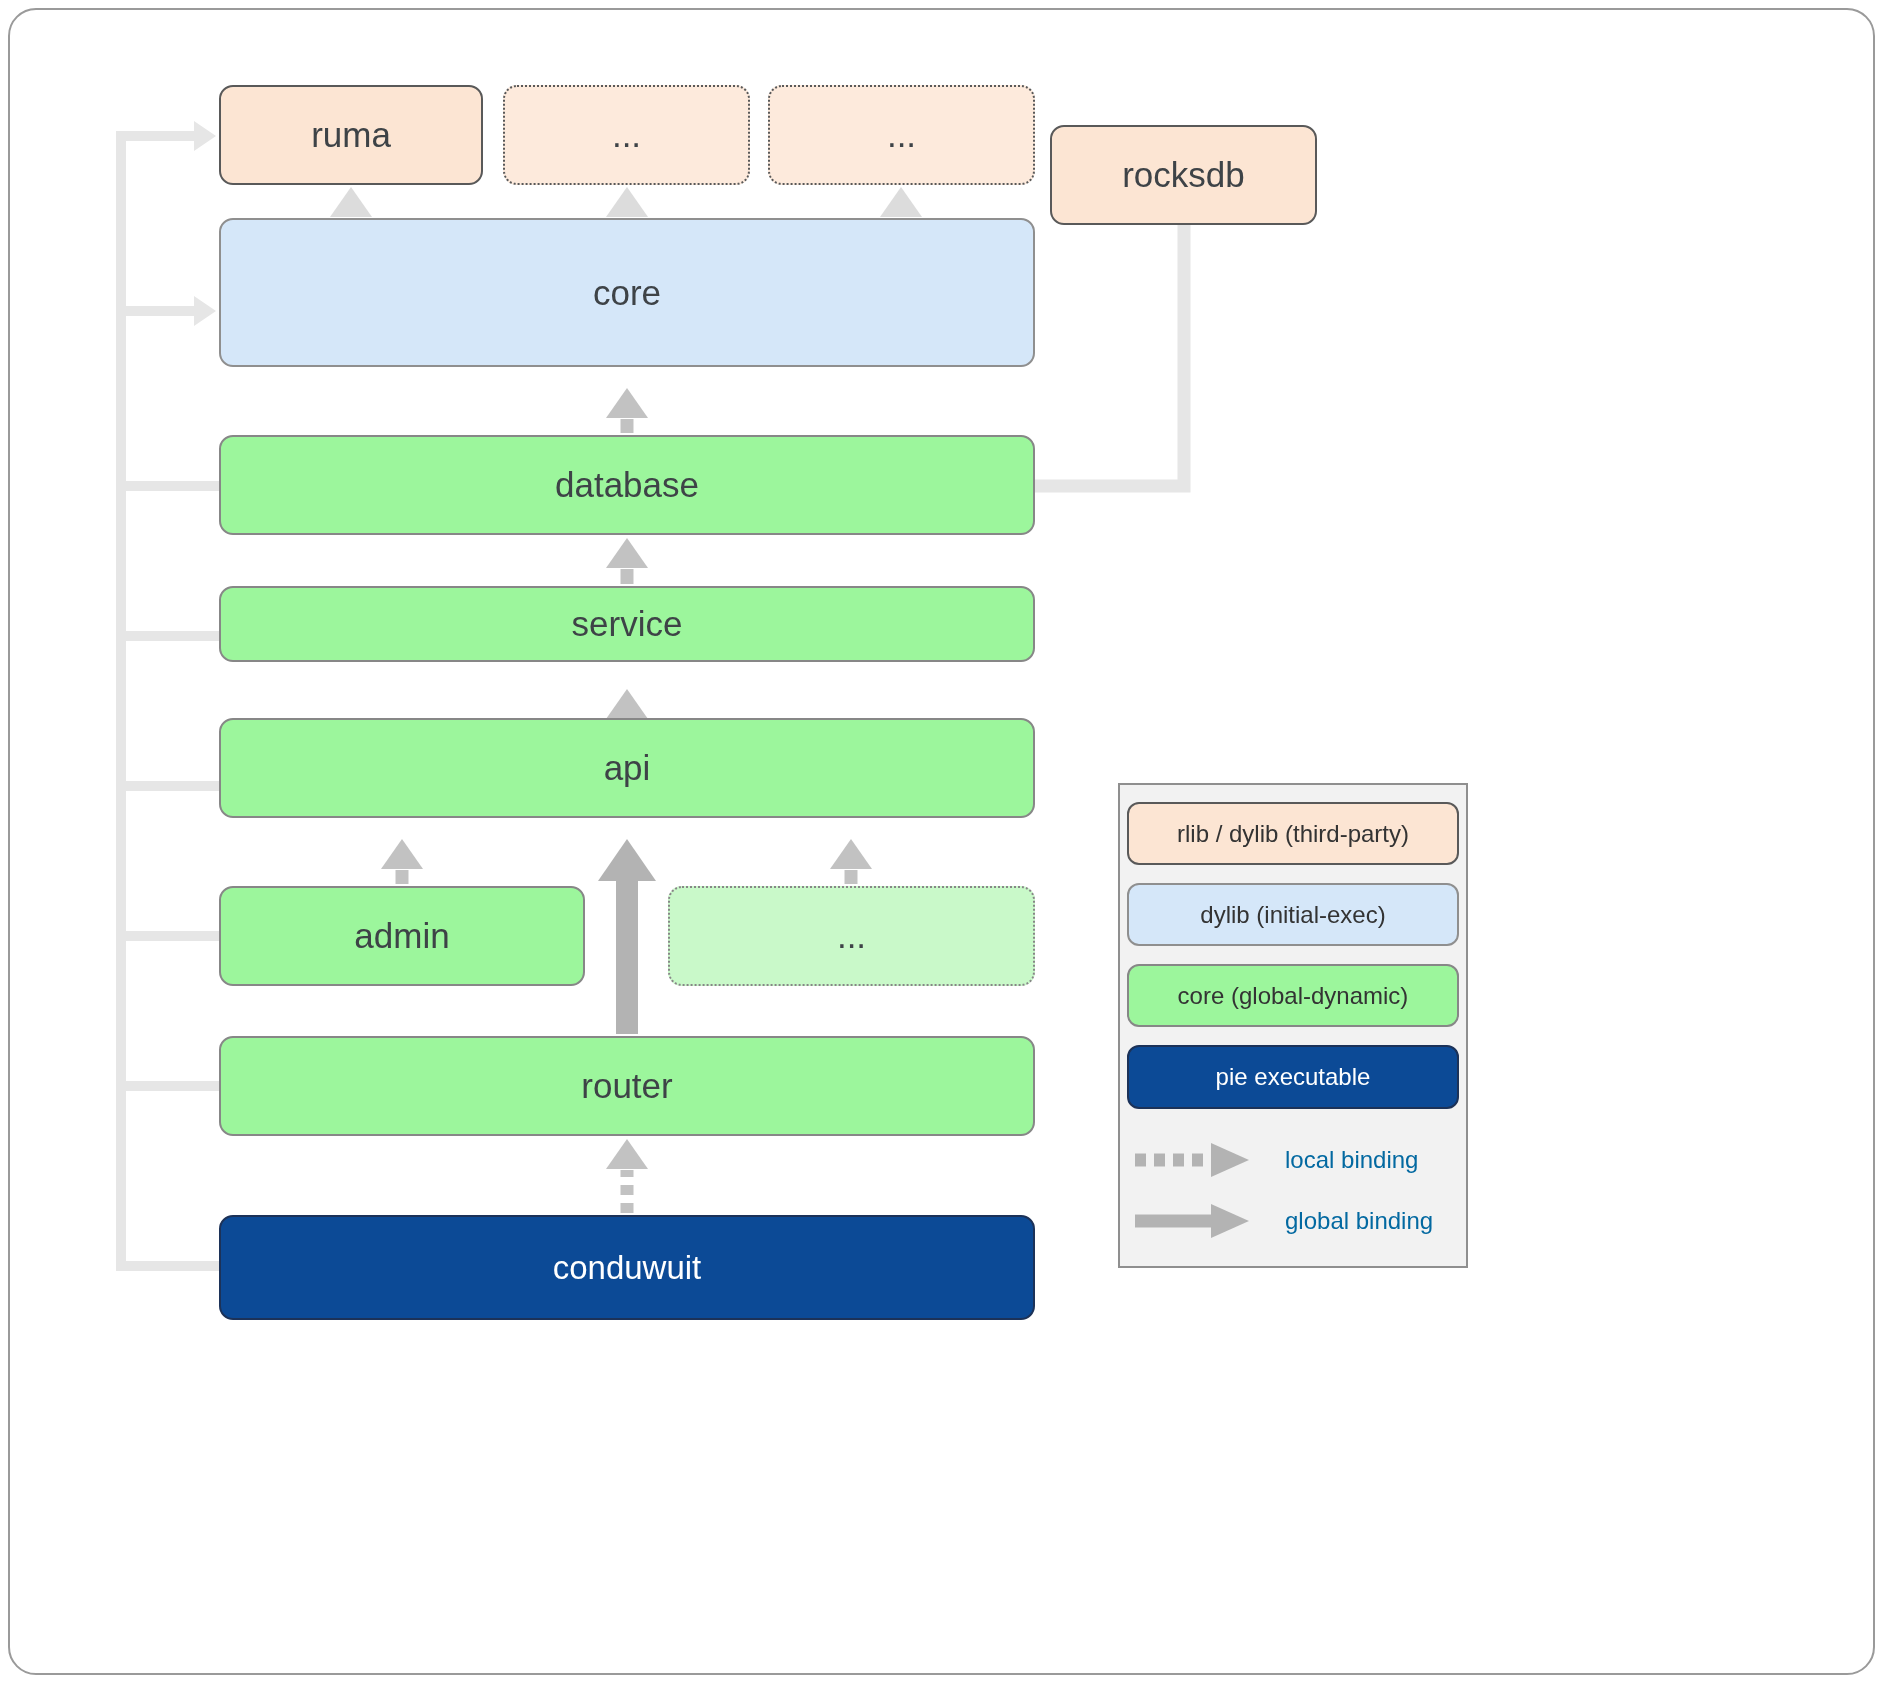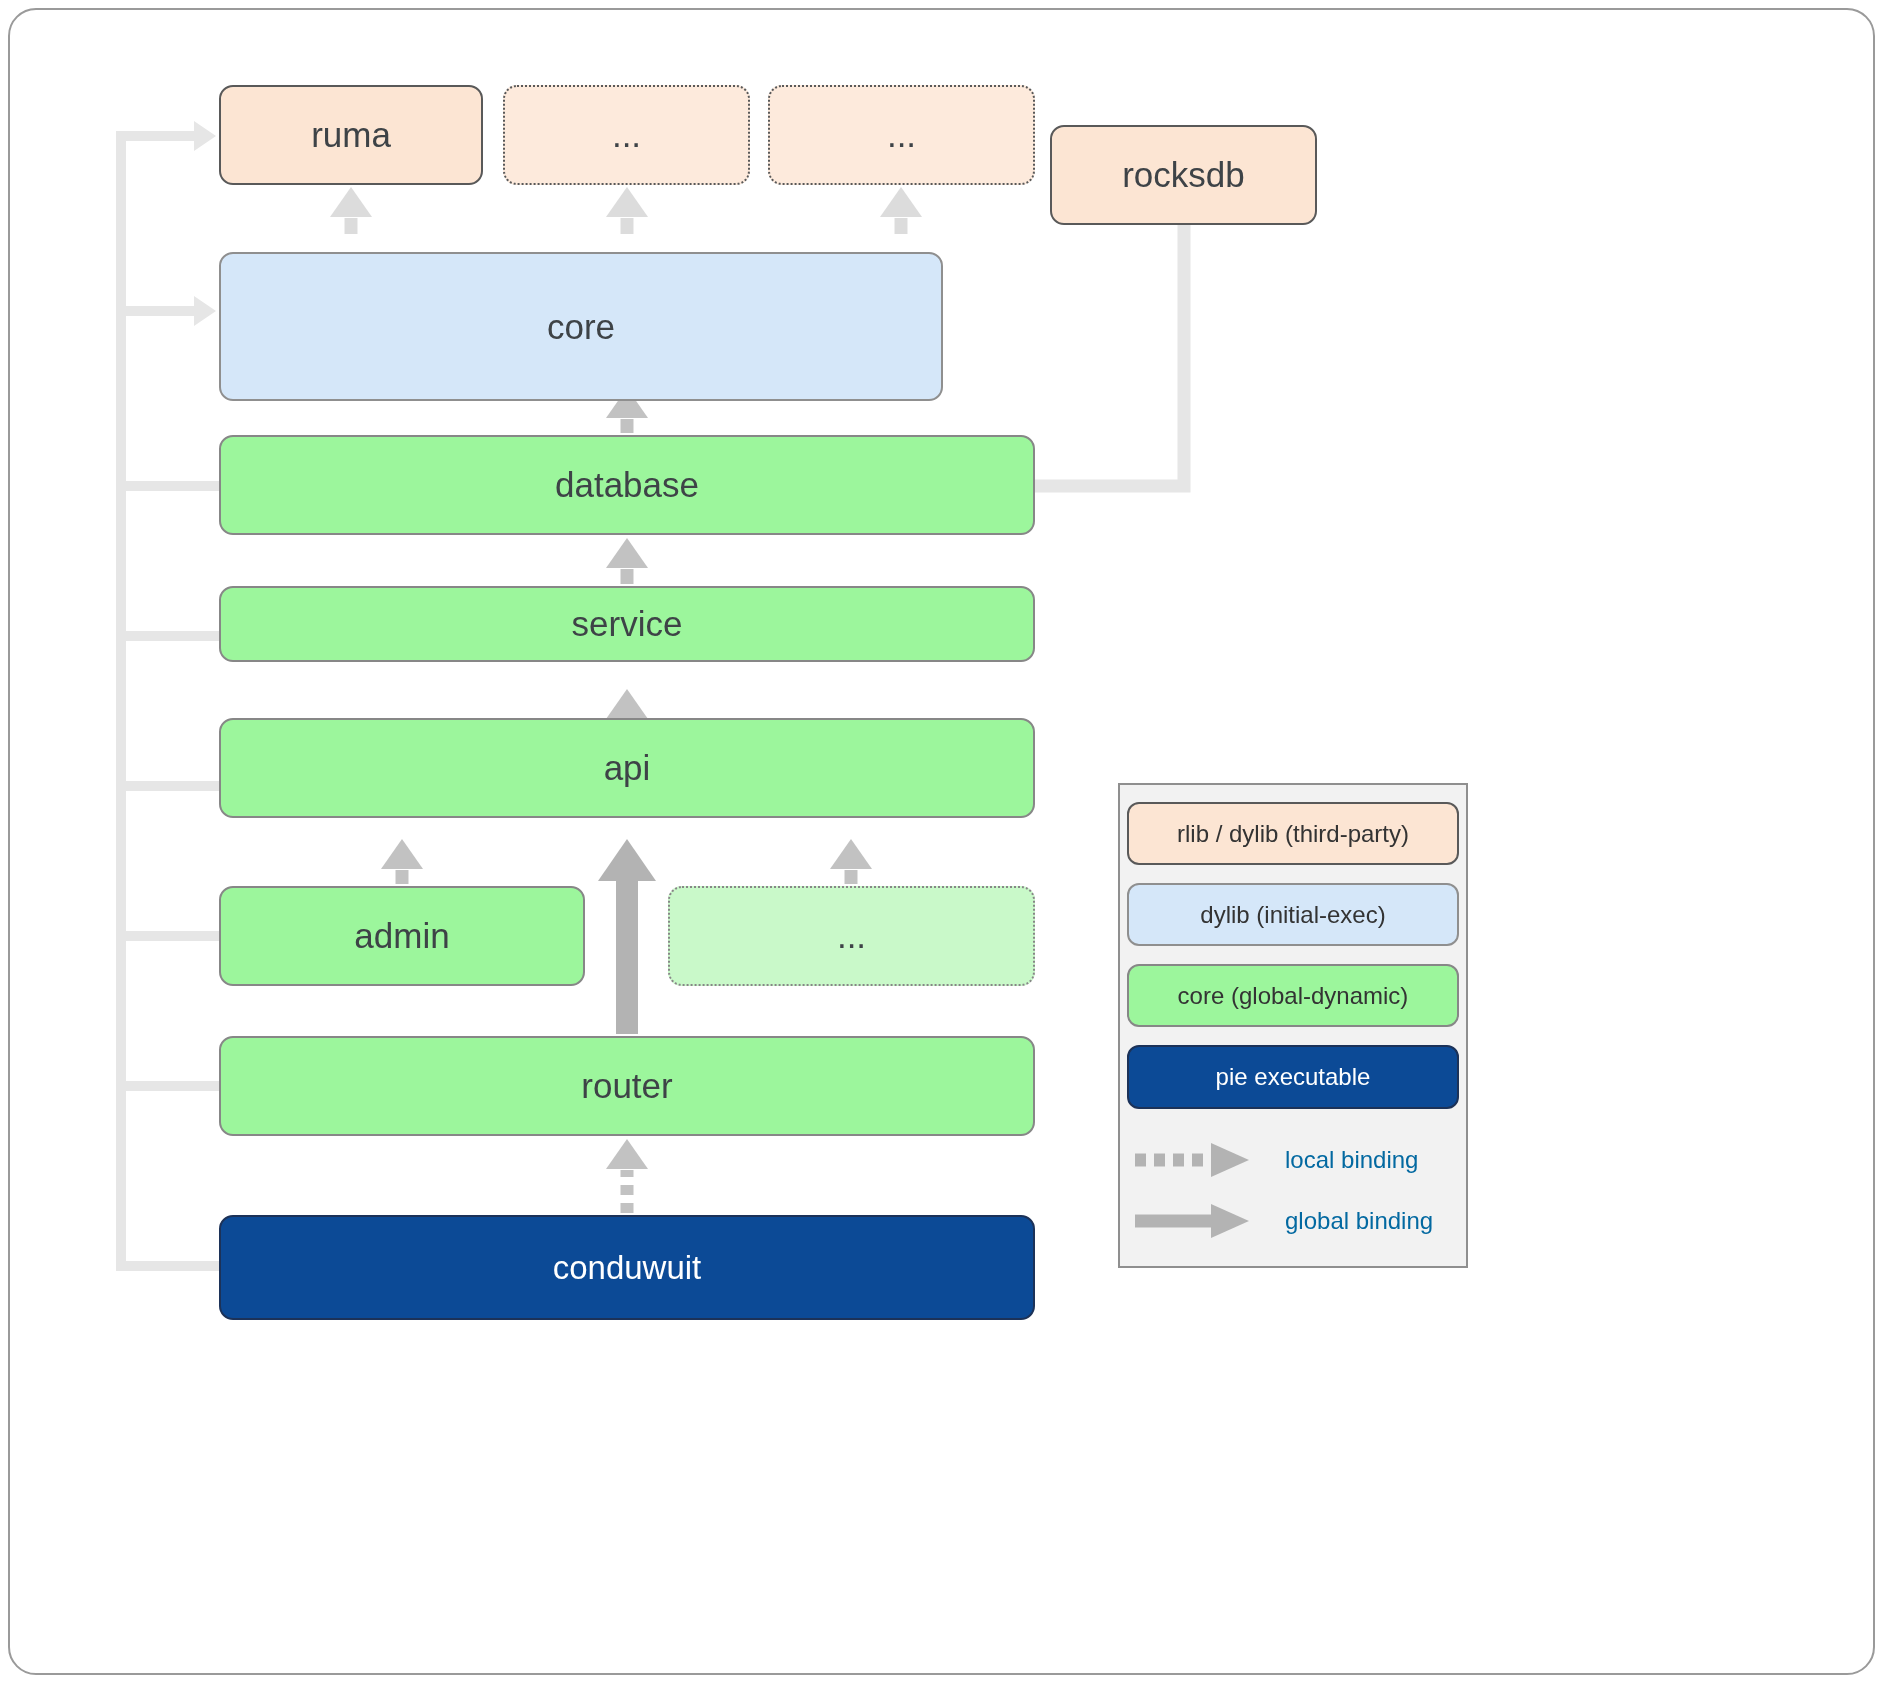--- a/index.html
+++ b/index.html
@@ -131,21 +131,21 @@
   <div class="node node-third-dotted" style="left:503px;top:85px;width:247px;height:100px;">
     <span>...</span>
   </div>
   <div class="node node-third-dotted" style="left:768px;top:85px;width:267px;height:100px;">
     <span>...</span>
   </div>
   <div class="node node-third" style="left:1050px;top:85px;width:267px;height:100px;margin-top:40px;">
     <span>rocksdb</span>
   </div>
 
-  <div class="node node-initial" style="left:219px;top:252px;width:724px;height:149px;">
+  <div class="node node-initial" style="left:219px;top:218px;width:816px;height:149px;">
     <span>core</span>
   </div>
 
   <div class="node node-global" style="left:219px;top:435px;width:816px;height:100px;">
     <span>database</span>
   </div>
 
   <div class="node node-global" style="left:219px;top:586px;width:816px;height:76px;">
     <span>service</span>
   </div>

